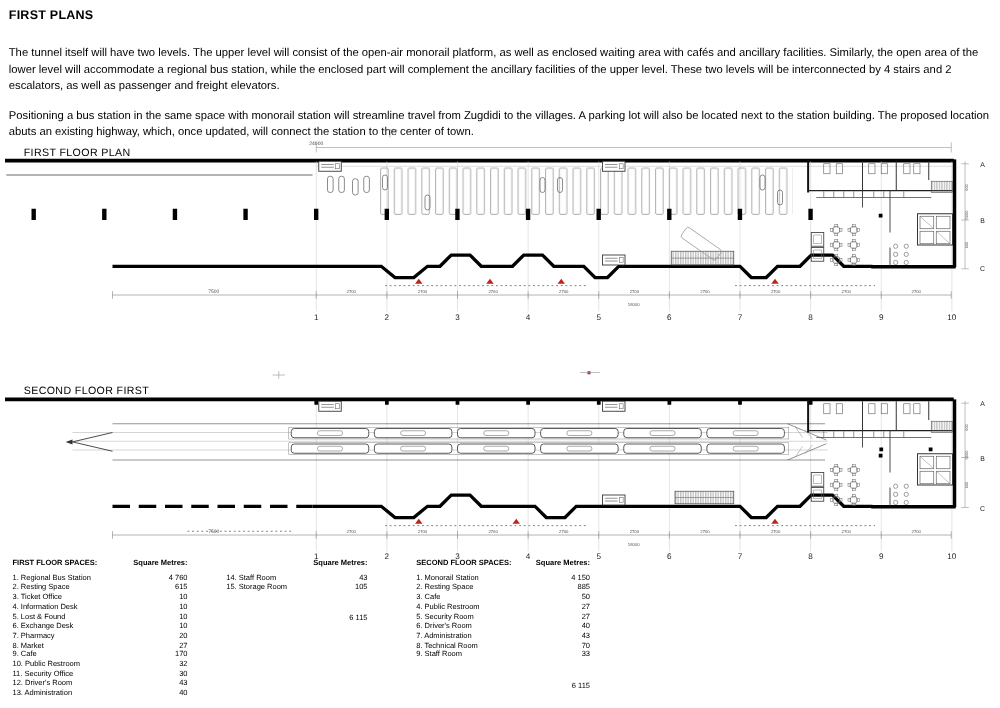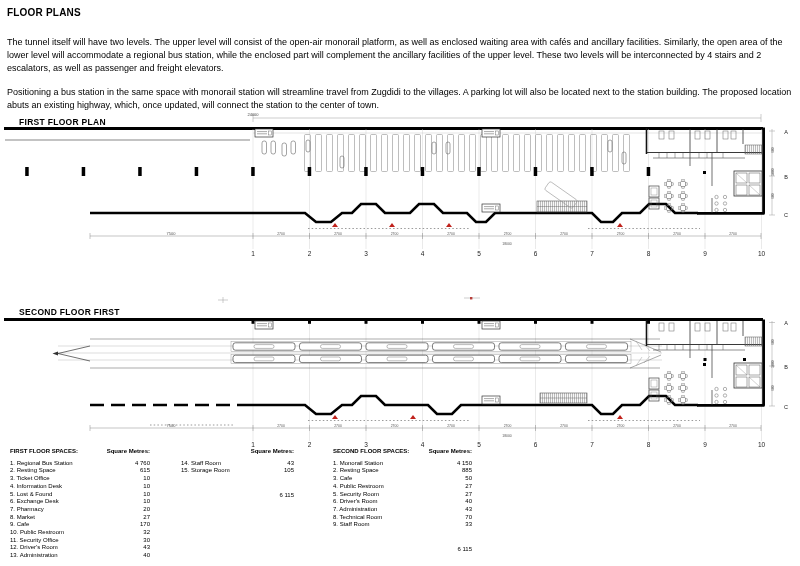--- a/index.html
+++ b/index.html
@@ -5,41 +5,41 @@
   html,body{margin:0;padding:0;}
   body{
     width:800px;height:566px;background:#fff;color:#000;
     font-family:"Liberation Sans",sans-serif;position:relative;overflow:hidden;
   }
   .abs{position:absolute;}
   #page-title{left:7px;top:7px;font-size:10px;font-weight:bold;letter-spacing:.2px;}
   .para{left:7px;width:788px;font-size:9px;line-height:13px;}
   #para1{top:36px;}
   #para2{top:86px;}
-  .plan-label{left:7px;font-size:8.5px;font-weight:bold;letter-spacing:.3px;padding-left:12px;}
+  .plan-label{left:7px;font-size:8.5px;font-weight:normal;letter-spacing:.3px;padding-left:12px;}
   #ffp-label{top:117px;}
   #sfp-label{top:307px;}
   .plan-bar{left:4px;width:759px;height:2.5px;background:#000;}
   #ffp-bar{top:127px;}
   #sfp-bar{top:318px;}
   #plans-svg{left:0;top:0;}
   .tcol{position:absolute;font-size:6px;line-height:7.7px;}
   #tcol1{left:10px;top:448px;width:140px;}
   #tcol2{left:181px;top:448px;width:113px;}
   #tcol3{left:333px;top:448px;width:139px;}
   .thead{display:flex;justify-content:space-between;font-weight:bold;margin-bottom:4px;}
   .thead.right{justify-content:flex-end;}
   .trow{display:flex;justify-content:space-between;}
   .ttotal{text-align:right;margin-top:17px;}
   svg text{font-family:"Liberation Sans",sans-serif;}
 </style>
 </head>
 <body>
 
-<div class="abs" id="page-title">FLOOR PLANS</div>
+<div class="abs" id="page-title">FIRST PLANS</div>
 <div class="abs para" id="para1">The tunnel itself will have two levels. The upper level will consist of the open-air monorail platform, as well as enclosed waiting area with cafés and ancillary facilities. Similarly, the open area of the lower level will accommodate a regional bus station, while the enclosed part will complement the ancillary facilities of the upper level. These two levels will be interconnected by 4 stairs and 2 escalators, as well as passenger and freight elevators.</div>
 <div class="abs para" id="para2">Positioning a bus station in the same space with monorail station will streamline travel from Zugdidi to the villages. A parking lot will also be located next to the station building. The proposed location abuts an existing highway, which, once updated, will connect the station to the center of town.</div>
 
 <div class="abs plan-label" id="ffp-label">FIRST FLOOR PLAN</div>
 <div class="abs plan-bar" id="ffp-bar"></div>
 <div class="abs plan-label" id="sfp-label">SECOND FLOOR FIRST</div>
 <div class="abs plan-bar" id="sfp-bar"></div>
 
 <svg id="plans-svg" class="abs" width="800" height="566" viewBox="0 0 800 566">
   <defs>

